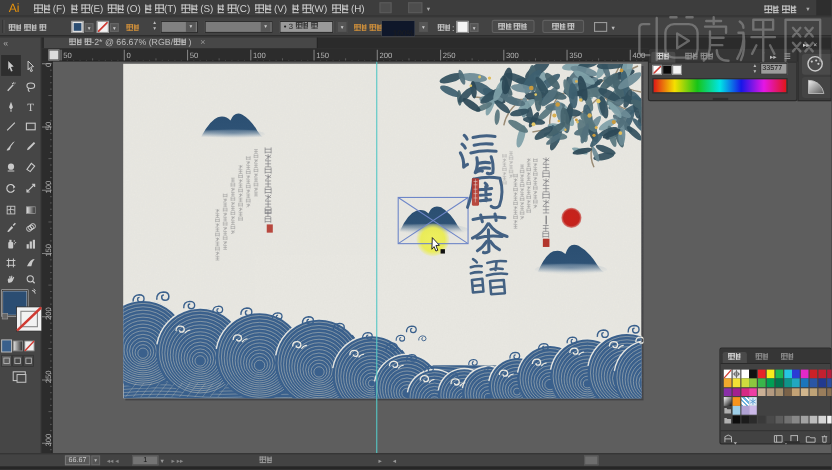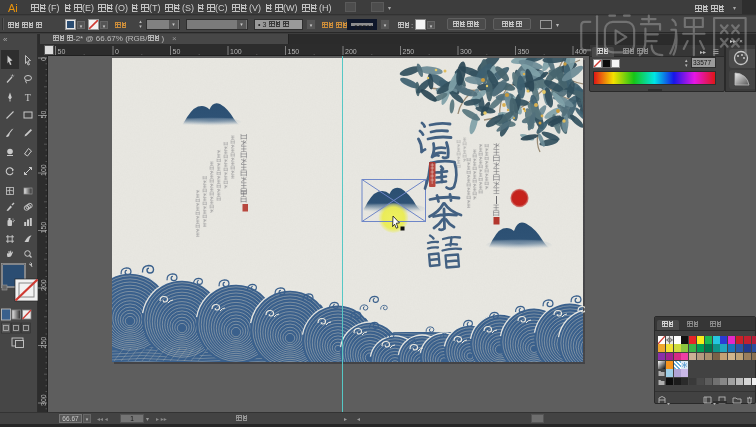--- a/index.html
+++ b/index.html
@@ -17,21 +17,21 @@
 linear-gradient(currentColor,currentColor) 30% 60%/70% 1px no-repeat,
 linear-gradient(currentColor,currentColor) 30% 100%/70% 1px no-repeat,
 linear-gradient(currentColor,currentColor) 60% 20%/1px 80% no-repeat,
 linear-gradient(currentColor,currentColor) 0 40%/40% 1px no-repeat}
 .s6{width:6px;height:6px;vertical-align:0}
 .s7{width:7px;height:7px;vertical-align:-1px}
 #menubar{left:0;top:0;width:756px;height:15px;background:#3d3d3d;border-bottom:1px solid #323232;color:#cfcfcf;font-size:9px}
 .mi{position:absolute;top:3px;white-space:nowrap}
 #ctrlbar{left:0;top:16px;width:756px;height:17px;background:#434343;border-bottom:1px solid #282828;color:#c4c4c4;font-size:8px}
 #tabbar{left:0;top:34px;width:756px;height:10px;background:#2b2b2b}
-#tab{position:absolute;left:40px;top:0;width:249px;height:10px;background:#474747;color:#bdbdbd;font-size:8px;line-height:10px;padding-left:12px;border-right:1px solid #222}
+#tab{position:absolute;left:40px;top:0;width:249px;height:10px;background:#474747;color:#bdbdbd;font-size:8px;line-height:10px;padding-left:22px;border-right:1px solid #222}
 #originbox{left:44px;top:45px;width:10px;height:10px;background:#dcdcdc;border:1px solid #555}
 #hruler{left:48px;top:44px;width:708px;height:12px;background:#2c2c2c;border-bottom:1px solid #1f1f1f;overflow:hidden}
 #vruler{left:38px;top:56px;width:10px;height:356px;background:#2c2c2c;border-right:1px solid #1f1f1f;overflow:hidden}
 #cornerdark{left:38px;top:44px;width:10px;height:12px;background:#2c2c2c}
 #toolbar{left:0;top:34px;width:38px;height:378px;background:#464646;border-right:1px solid #2e2e2e}
 #canvas{left:48px;top:56px;width:708px;height:356px;background:#5e5e5e;overflow:hidden}
 #page{position:absolute;left:64px;top:2px;width:471px;height:304px;background:#e9e8e2;box-shadow:2px 2px 0 rgba(40,40,45,.5)}
 #guide{position:absolute;left:294px;top:0;width:1px;height:356px;background:#55c8c5}
 #statusbar{left:0;top:412px;width:756px;height:12px;background:#434343;border-top:1px solid #333;color:#9d9d9d;font-size:7px}
 #bottomstrip{left:0;top:424px;width:756px;height:3px;background:#262626}
@@ -79,21 +79,21 @@
   <span class="abs" style="left:136px;top:3px;width:9px;height:11px;color:#bbb;font-size:5px;line-height:5px;text-align:center">▴<br>▾</span>
   <span class="abs" style="left:146px;top:3px;width:34px;height:11px;background:#818181;border:1px solid #2e2e2e">
         <span class="abs" style="right:1px;top:0px;width:9px;height:9px;background:#565656;color:#ccc;font-size:5px;text-align:center;line-height:9px">▾</span>
       </span>
   <span class="abs" style="left:186px;top:3px;width:62px;height:11px;background:#7b7b7b;border:1px solid #2e2e2e">
         <span class="abs" style="right:1px;top:0px;width:9px;height:9px;background:#565656;color:#ccc;font-size:5px;text-align:center;line-height:9px">▾</span>
       </span>
   <span class="abs" style="left:254px;top:3px;width:49px;height:11px;background:#9a9a9a;border:1px solid #2e2e2e;color:#222;font-size:7px;line-height:10px"><span style="margin-left:3px">• 3</span> <i class="z s6" style="opacity:.8"></i><i class="z v2 s6" style="opacity:.8"></i><i class="z s6" style="opacity:.8"></i></span>
   <span class="abs" style="left:306px;top:3px;width:10px;height:11px;background:#565656;border:1px solid #444;color:#ccc;font-size:5px;text-align:center;line-height:11px">▾</span>
   <span class="abs" style="left:321px;top:5px;color:#d8943a"><i class="z s6"></i><i class="z v2 s6"></i><i class="z s6"></i><i class="z v2 s6"></i></span>
-  <span class="abs" style="left:347px;top:3px;width:30px;height:11px;background:#8e8e8e;border:4px solid #0f172a;color:#1d1d1d;font-size:7.5px;line-height:10px;padding-left:3px">100%</span>
+  <span class="abs" style="left:347px;top:3px;width:30px;height:11px;background:#8e8e8e;border:7px solid #0f172a;color:#1d1d1d;font-size:7.5px;line-height:10px;padding-left:3px">100%</span>
   <span class="abs" style="left:380px;top:3px;width:10px;height:11px;background:#565656;border:1px solid #444;color:#ccc;font-size:5px;text-align:center;line-height:11px">▾</span>
   <span class="abs" style="left:397px;top:5px;color:#c9c9c9"><i class="z s6"></i><i class="z v2 s6"></i>:</span>
   <span class="abs" style="left:415px;top:3px;width:11px;height:11px;background:#f4f4f4;border:1px solid #888"></span>
   <span class="abs" style="left:427px;top:5px;width:8px;height:8px;background:#555;border:1px solid #666;color:#ccc;font-size:5px;text-align:center;line-height:8px">▾</span>
   <span class="abs" style="left:447px;top:2px;width:39px;height:12px;background:#4a4a4a;border:1px solid #606060;border-radius:2px;color:#cdcdcd;text-align:center;line-height:11px"><i class="z s6"></i><i class="z v2 s6"></i><i class="z s6"></i><i class="z v2 s6"></i></span>
   <span class="abs" style="left:493px;top:2px;width:38px;height:12px;background:#4a4a4a;border:1px solid #606060;border-radius:2px;color:#cdcdcd;text-align:center;line-height:11px"><i class="z s6"></i><i class="z v2 s6"></i><i class="z s6"></i></span>
   <span class="abs" style="left:540px;top:4px;width:12px;height:9px;border:1px solid #9a9a9a"></span>
   <span class="abs" style="left:556px;top:5px;color:#bbb;font-size:6px">▾</span>
 </div>
 

